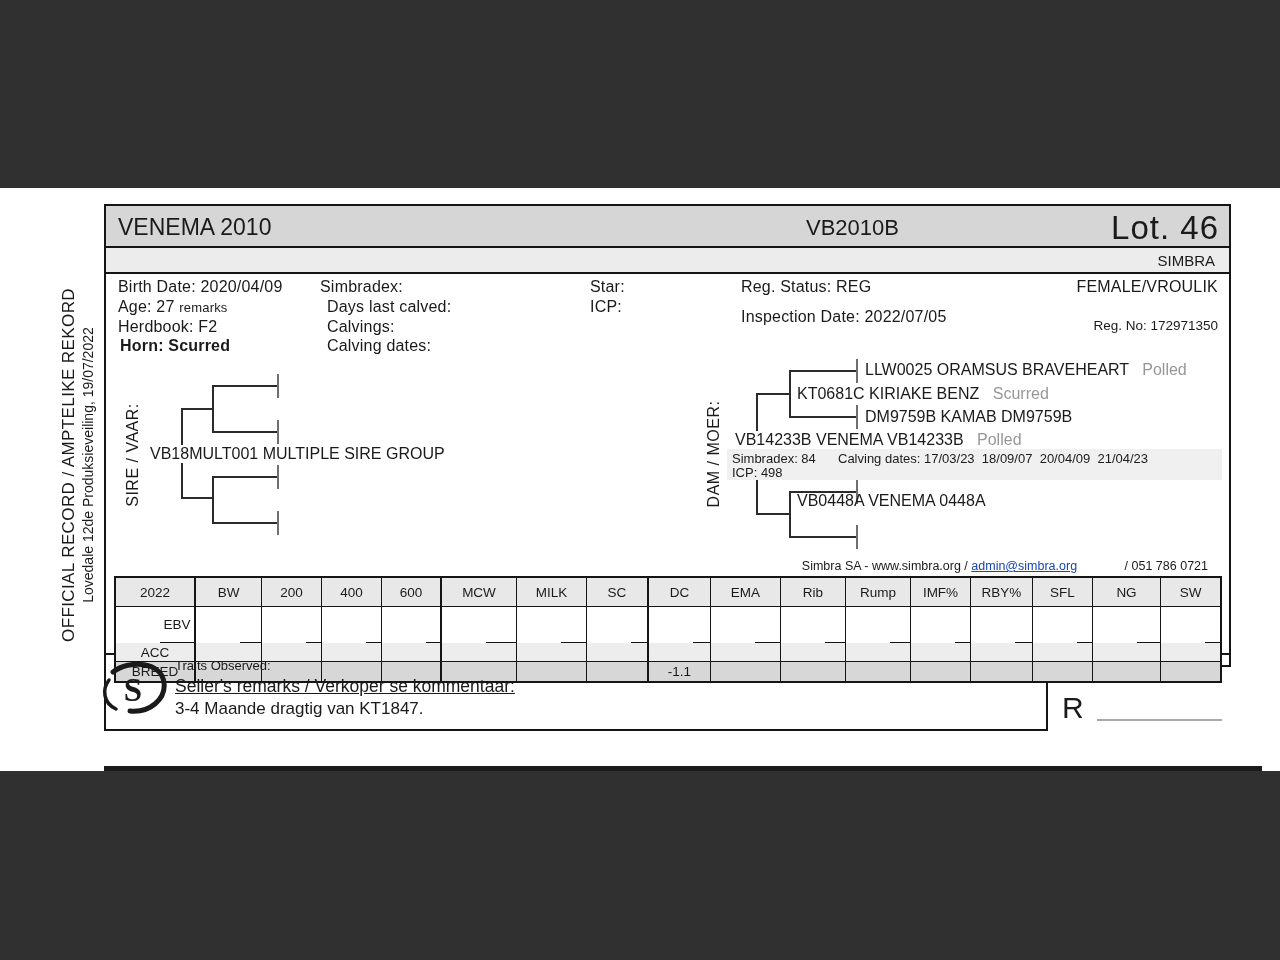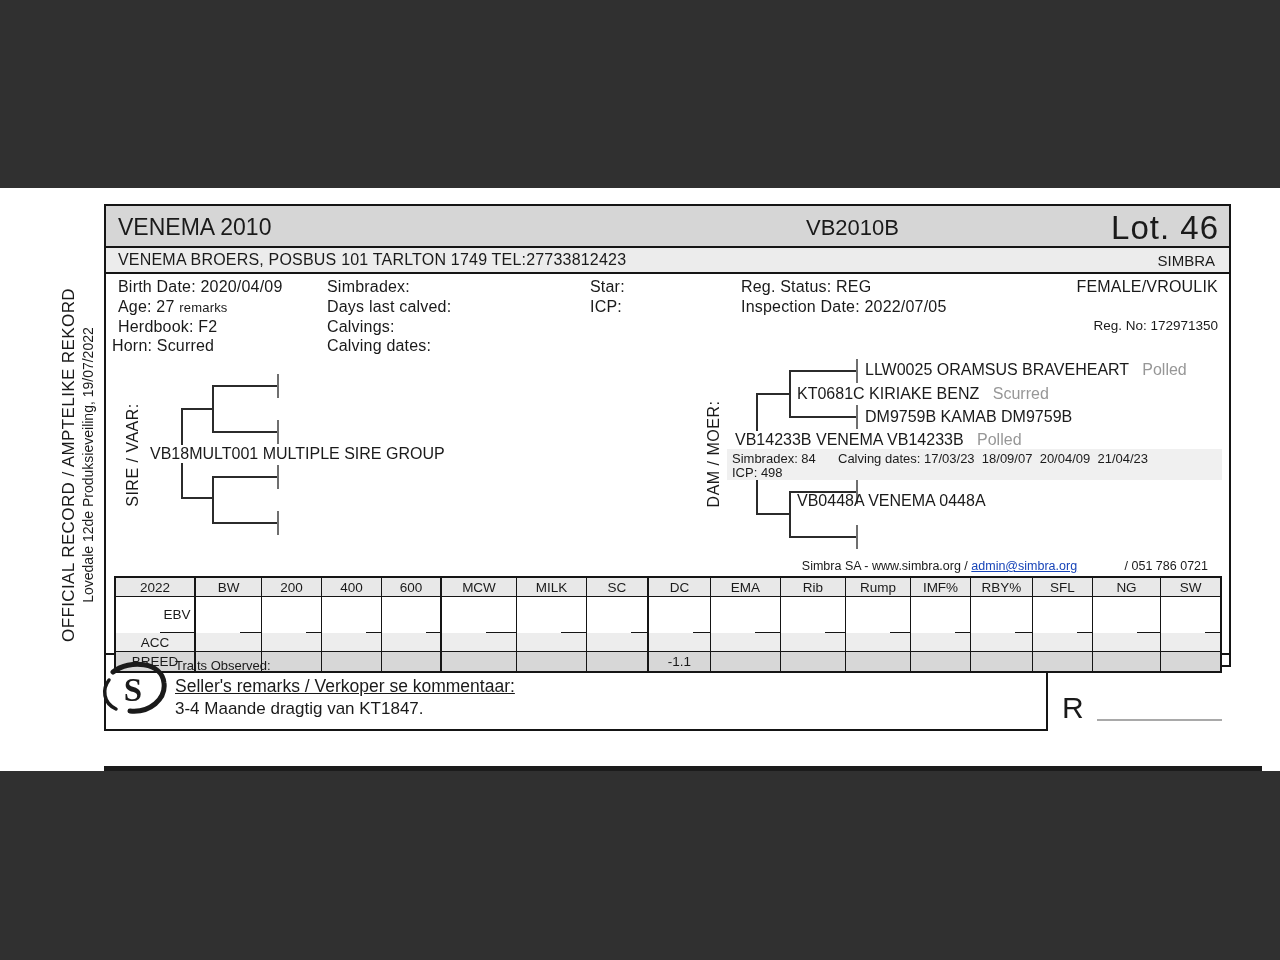--- a/index.html
+++ b/index.html
@@ -21,21 +21,21 @@
            border:2px solid #151515;box-sizing:border-box;}
   .infotext{font-size:16px;white-space:nowrap;letter-spacing:0.2px;}
   
   .tbl{position:absolute;left:114px;top:576px;display:grid;background:#fff;
        border:2px solid #151515;}
   .tbl > div{box-sizing:border-box;border-right:1.5px solid #151515;border-bottom:1.5px solid #151515;
        display:flex;align-items:center;justify-content:center;font-size:13.5px;white-space:nowrap;}
   .tbl > div.lastcol{border-right:none;}
   .tbl > div.lastrow{border-bottom:none;}
   .tbl > div.thickR{border-right-width:2.5px;}
-  .r0{background:#e8e8e8;height:19px;}
+  .r0{background:#e8e8e8;height:29px;}
   .r1{background:#ffffff;height:36px;margin-left:44px;}
   .r2{background:#ededed;height:19px;}
   .r3{background:#d7d7d7;height:19px;font-size:13px;}
   .strip{position:absolute;left:727px;top:449px;width:495px;height:31px;background:#f0f0f0;z-index:3;}
   .strip span{position:absolute;font-size:13px;white-space:pre;}
   .whitebg{background:#ffffff;z-index:3;padding-right:5px;}
   a.email{color:#1744b8;text-decoration:underline;}
 </style>
 </head>
 <body>
@@ -47,49 +47,48 @@
 <div class="rot" style="left:69px;top:465px;font-size:17px;letter-spacing:0.4px;">OFFICIAL RECORD / AMPTELIKE REKORD</div>
 <div class="rot" style="left:88px;top:465px;font-size:14px;">Lovedale 12de Produksieveiling, 19/07/2022</div>
 
 <div class="abs titlebox">
   <span class="abs" style="left:12px;top:8px;font-size:23px;">VENEMA 2010</span>
   <span class="abs" style="left:700px;top:9px;font-size:22px;">VB2010B</span>
   <span class="abs" style="right:10px;top:3px;font-size:33px;letter-spacing:1px;">Lot. 46</span>
 </div>
 
 <div class="abs addrbox">
-  <span class="abs" style="left:12px;top:3px;font-size:16px;letter-spacing:0.2px;">VENEMA BROERS, POSBUS 101 TARLTON 1749 TEL:27733812423</span>
   <span class="abs" style="right:14px;top:4px;font-size:15px;">SIMBRA</span>
 </div>
 
 <div class="stroke" style="left:104px;top:272px;width:2px;height:459px;"></div>
 <div class="stroke" style="left:1229px;top:272px;width:2px;height:395px;"></div>
 <div class="stroke" style="left:1046px;top:665px;width:185px;height:2px;"></div>
 <div class="stroke" style="left:1046px;top:665px;width:2px;height:66px;"></div>
 <div class="stroke" style="left:104px;top:653px;width:1127px;height:2px;"></div>
 <div class="stroke" style="left:104px;top:729px;width:944px;height:2px;"></div>
 
 <span class="abs infotext" style="left:118px;top:278px;">Birth Date: 2020/04/09</span>
 <span class="abs infotext" style="left:118px;top:298px;">
   <span>Age: 27</span>
   <span style="font-size:13px;">remarks</span>
 </span>
 <span class="abs infotext" style="left:118px;top:318px;">Herdbook: F2</span>
-<span class="abs infotext" style="left:112px;top:337px;">Horn: Scurred</span>
-
-<span class="abs infotext" style="left:327px;top:278px;text-align:center;">Simbradex:</span>
+<span class="abs infotext" style="left:120px;top:337px;font-weight:bold;">Horn: Scurred</span>
+
+<span class="abs infotext" style="left:320px;top:278px;text-align:center;">Simbradex:</span>
 <span class="abs infotext" style="left:327px;top:298px;">Days last calved:</span>
 <span class="abs infotext" style="left:327px;top:318px;">Calvings:</span>
 <span class="abs infotext" style="left:327px;top:337px;">Calving dates:</span>
 
 <span class="abs infotext" style="left:590px;top:278px;">Star:</span>
 <span class="abs infotext" style="left:590px;top:298px;">ICP:</span>
 
 <span class="abs infotext" style="left:741px;top:278px;">Reg. Status: REG</span>
-<span class="abs infotext" style="left:741px;top:298px;">Inspection Date: 2022/07/05</span>
+<span class="abs infotext" style="left:741px;top:308px;">Inspection Date: 2022/07/05</span>
 
 <span class="abs infotext" style="right:62px;top:278px;">FEMALE/VROULIK</span>
 <span class="abs" style="right:62px;top:318px;font-size:13.5px;">Reg. No: 172971350</span>
 
 <div class="rot" style="left:133px;top:455px;font-size:16px;letter-spacing:0.5px;">SIRE / VAAR:</div>
 <div class="ln" style="left:181px;top:408px;width:2px;height:91px;"></div>
 <div class="ln" style="left:181px;top:408px;width:33px;height:2px;"></div>
 <div class="ln" style="left:181px;top:497px;width:33px;height:2px;"></div>
 <div class="ln" style="left:212px;top:385px;width:2px;height:48px;"></div>
 <div class="ln" style="left:212px;top:385px;width:66px;height:2px;"></div>

